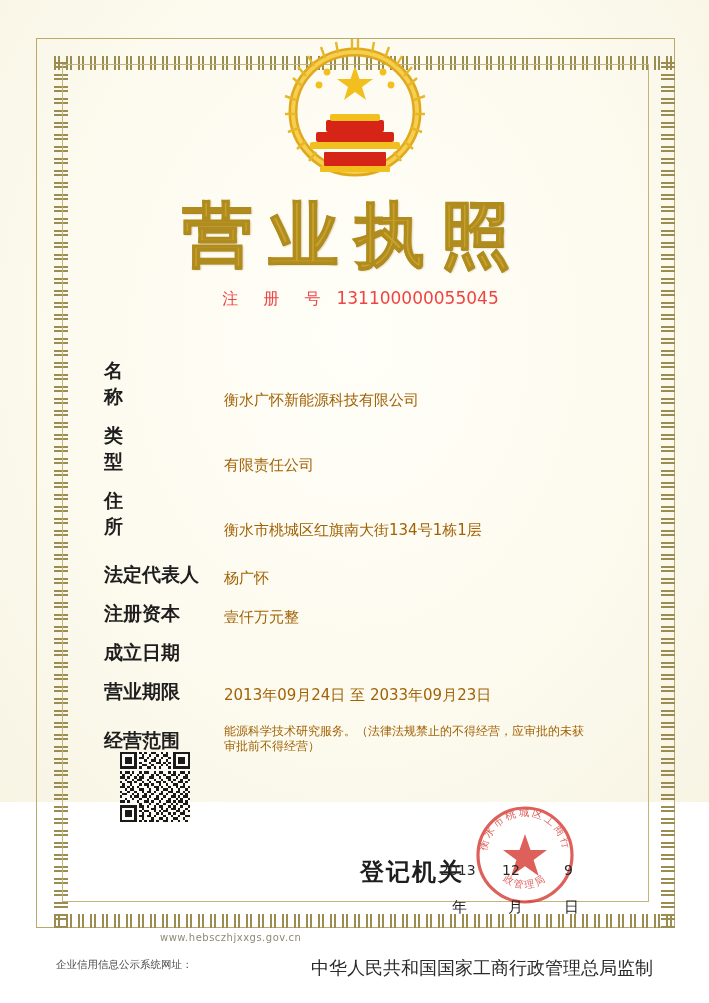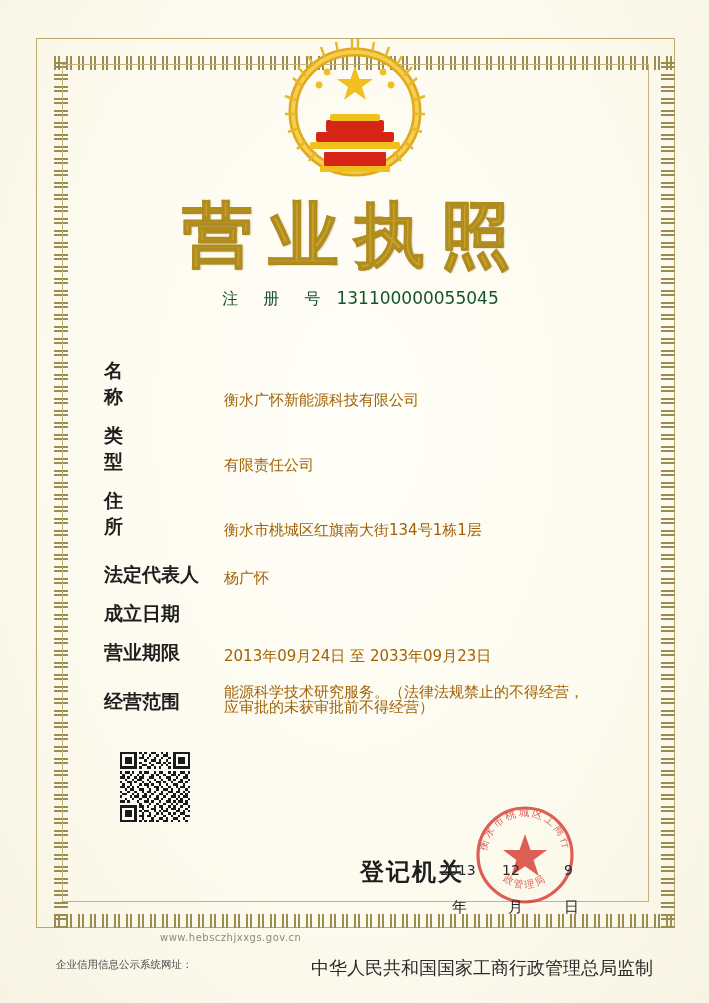--- a/index.html
+++ b/index.html
@@ -1,20 +1,20 @@
 <!DOCTYPE html>
 <html><head>
 <meta charset="utf-8">
 <style>
   html,body{margin:0;padding:0;background:#ffffff;}
   body{width:709px;height:1003px;position:relative;overflow:hidden;
        font-family:"DejaVu Sans","Liberation Sans",sans-serif;}
 
   
-  .page{position:absolute;left:0;top:0;width:709px;height:1003px;
+  .page{position:absolute;left:0;top:0;width:709px;height:802px;
         background:#fdfcf4;}
   .bg-tint{position:absolute;left:0;top:0;right:0;bottom:0;
         background:radial-gradient(ellipse at 50% 42%, #fffef8 0%, #fdfbef 55%, #f7f4e4 100%);}
 
   
   .frame-outer{position:absolute;left:36px;top:38px;width:637px;height:888px;
         border:1px solid #b9a96a;}
   
   .frame-band{position:absolute;left:44px;top:46px;width:621px;height:872px;
         border:10px solid transparent;}
@@ -41,35 +41,35 @@
         width:150px;height:150px;}
 
   
   .title{position:absolute;left:0;right:0;top:196px;text-align:center;
         font-family:"DejaVu Sans","Liberation Sans",sans-serif;
         font-size:70px;line-height:78px;font-weight:bold;letter-spacing:16px;
         color:#c8a12a;
         text-shadow:0 1px 0 #a8821a, 1px 1px 2px rgba(120,90,10,.45);
         -webkit-text-stroke:1px #b08c1e;}
   .regline{position:absolute;left:0;right:4px;top:288px;text-align:center;
-        font-size:16px;color:#14532d;letter-spacing:1px;margin-left:16px;}
+        font-size:16px;color:#ef4444;letter-spacing:1px;margin-left:16px;}
   .regline .lbl{letter-spacing:10px;font-size:16px;}
   .regline .num{font-family:"DejaVu Sans","Liberation Sans",sans-serif;
         font-size:17px;letter-spacing:0px;margin-left:6px;}
 
   
   .fields{position:absolute;left:104px;top:358px;width:500px;}
   .row{display:flex;align-items:flex-end;margin-bottom:13px;}
   .row .k{width:120px;flex:0 0 120px;font-size:19px;color:#1e1e1e;
         font-weight:bold;}
   .k.sp3{letter-spacing:30px;}   
   .k.sp0{letter-spacing:0px;}
   .row .v{font-size:15px;color:#a16207;padding-top:4px;line-height:20px;}
   .row.big .v{font-size:15px;}
-  .row.small .v{font-size:15px;line-height:15px;padding-top:6px;width:360px;}
+  .row.small .v{font-size:12px;line-height:15px;padding-top:6px;width:360px;}
 
   .gap{height:9px;}
 
   
   .qr{position:absolute;left:120px;top:752px;width:70px;height:70px;}
 
   
   .seal{position:absolute;left:470px;top:800px;width:110px;height:110px;}
 
   
@@ -161,20 +161,24 @@
       <div class="v">衡水市桃城区红旗南大街134号1栋1层</div>
     </div>
 
     <div class="gap"></div>
 
     <div class="row">
       <div class="k sp0">法定代表人</div>
       <div class="v">杨广怀</div>
     </div>
 
+    <div class="row">
+      <div class="k sp0">注册资本</div>
+      <div class="v">壹仟万元整</div>
+    </div>
 
     <div class="row">
       <div class="k sp0">成立日期</div>
     </div>
 
     <div class="row">
       <div class="k sp0">营业期限</div>
       <div class="v">2013年09月24日 至 2033年09月23日</div>
     </div>
 

